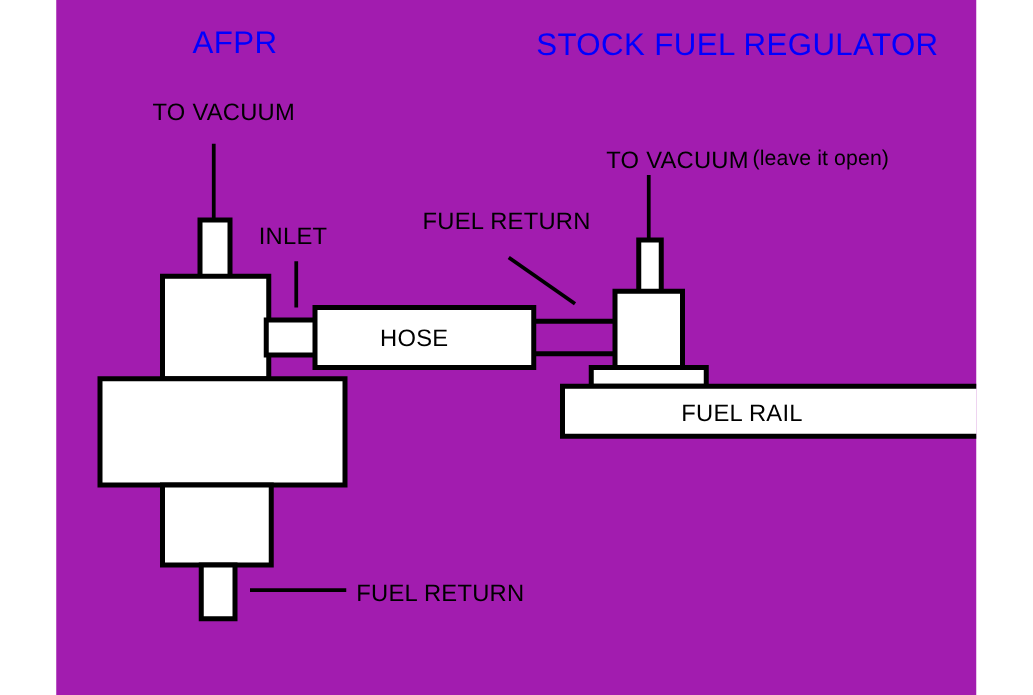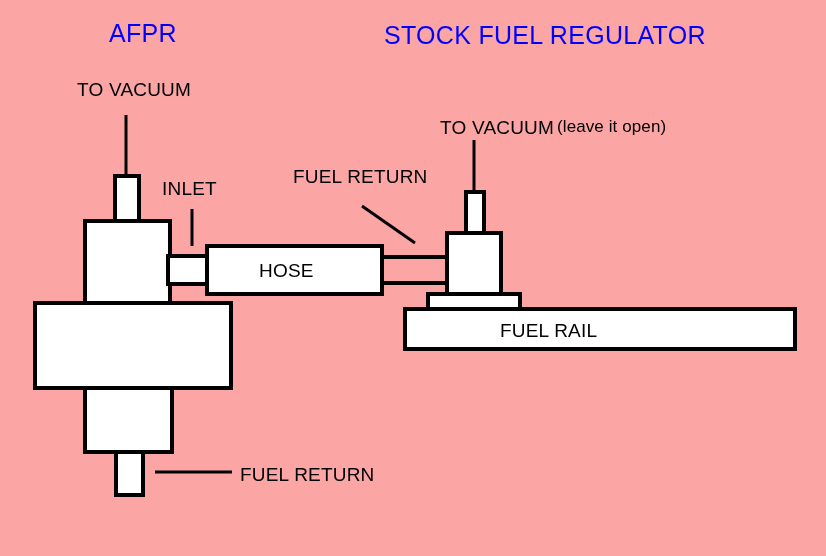--- a/index.html
+++ b/index.html
@@ -5,24 +5,25 @@
   html, body {
     margin: 0;
     padding: 0;
     background: #ffffff;
   }
   body {
     font-family: "Liberation Sans", sans-serif;
   }
   #diagram-root {
     position: relative;
-    width: 826px;
+    width: 736px;
     height: 556px;
-    background: #fca5a5;
+    background: #a21caf;
     overflow: hidden;
+    margin-left: 45px;
   }
   #diagram-svg {
     position: absolute;
     top: 0;
     left: 0;
     width: 826px;
     height: 556px;
   }
   .stroke-shape {
     fill: #ffffff;

